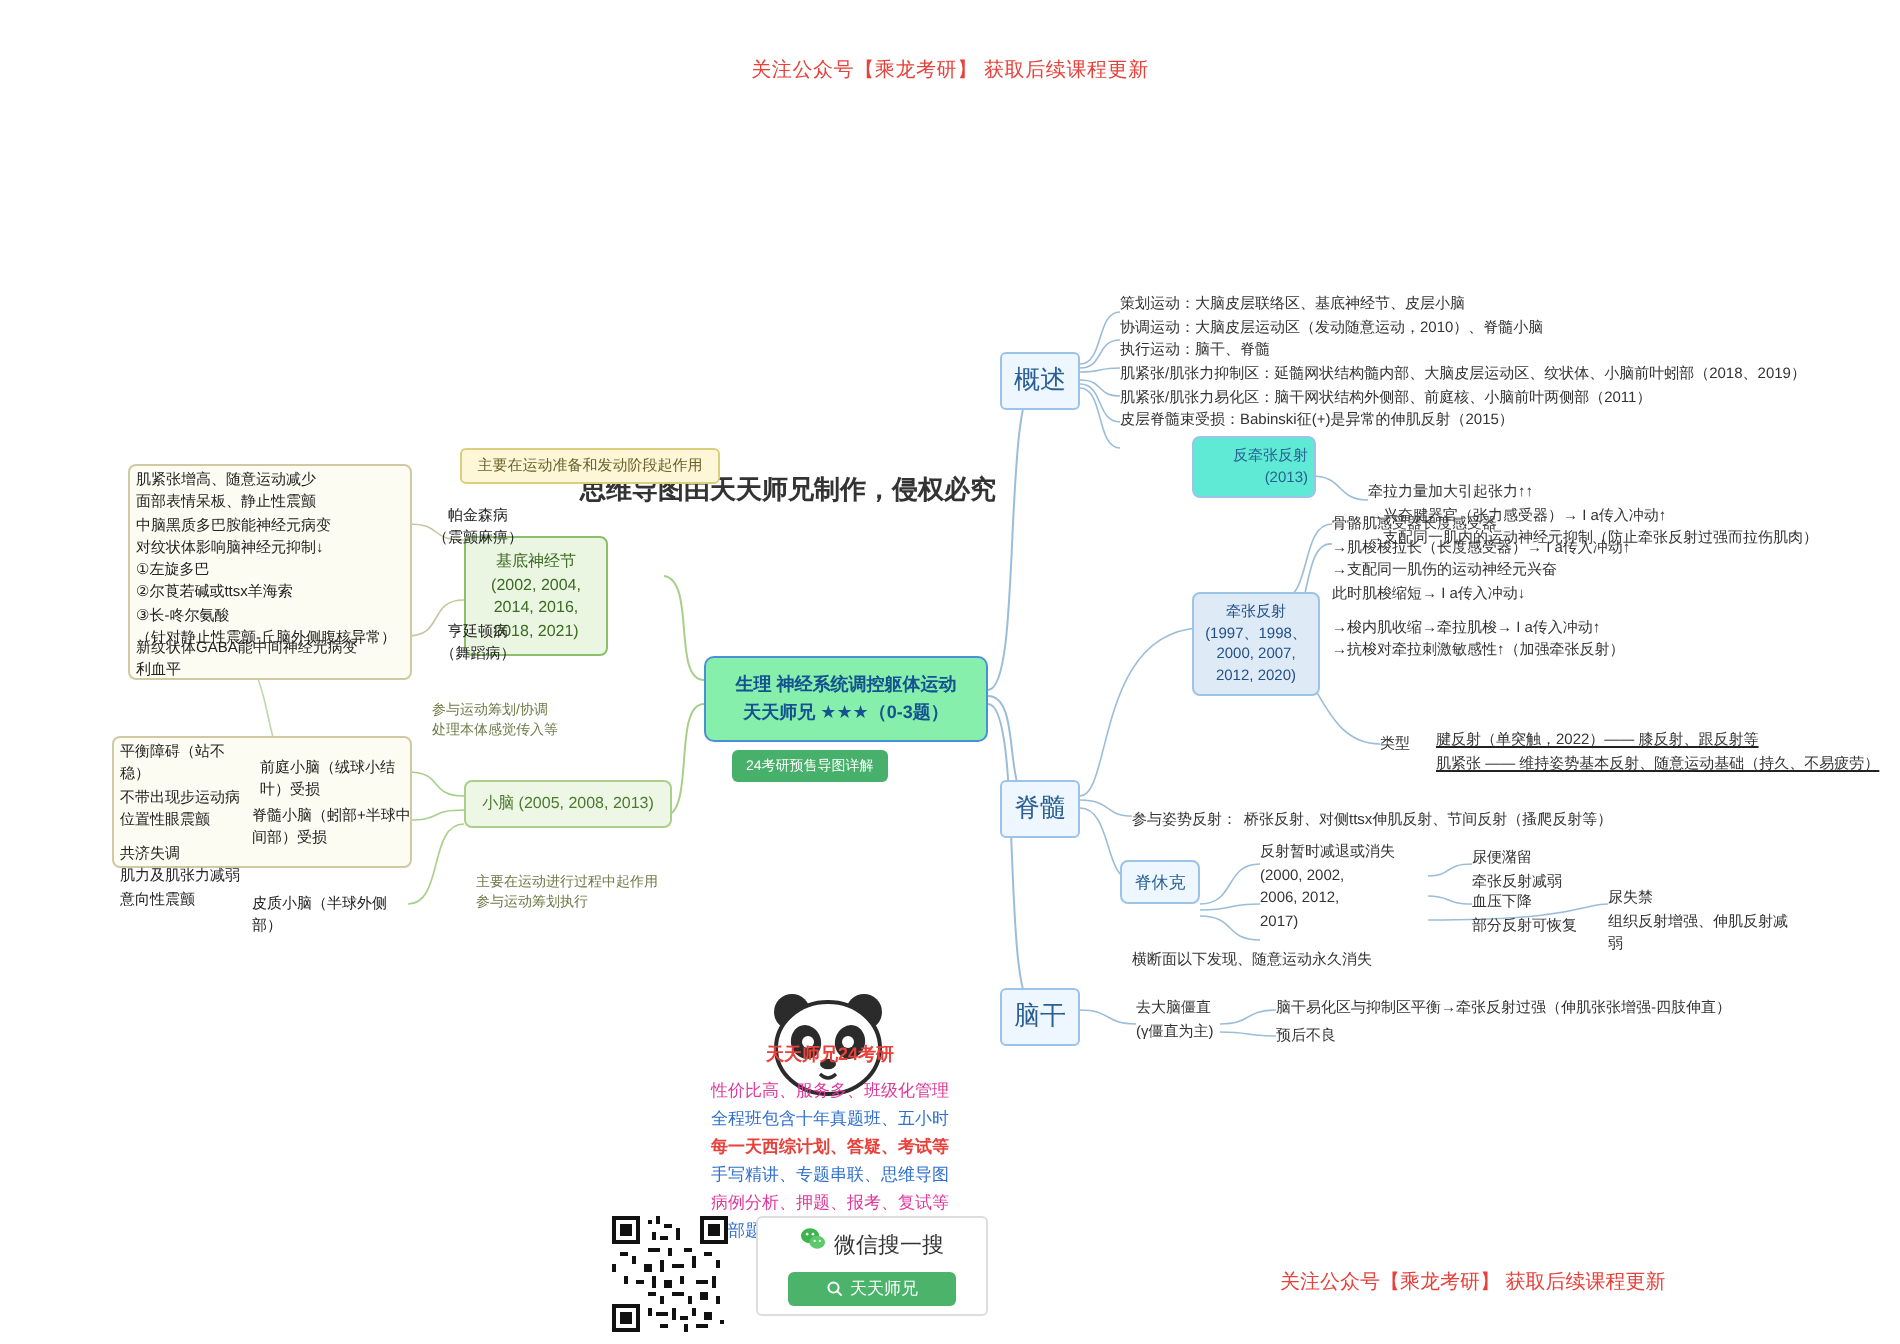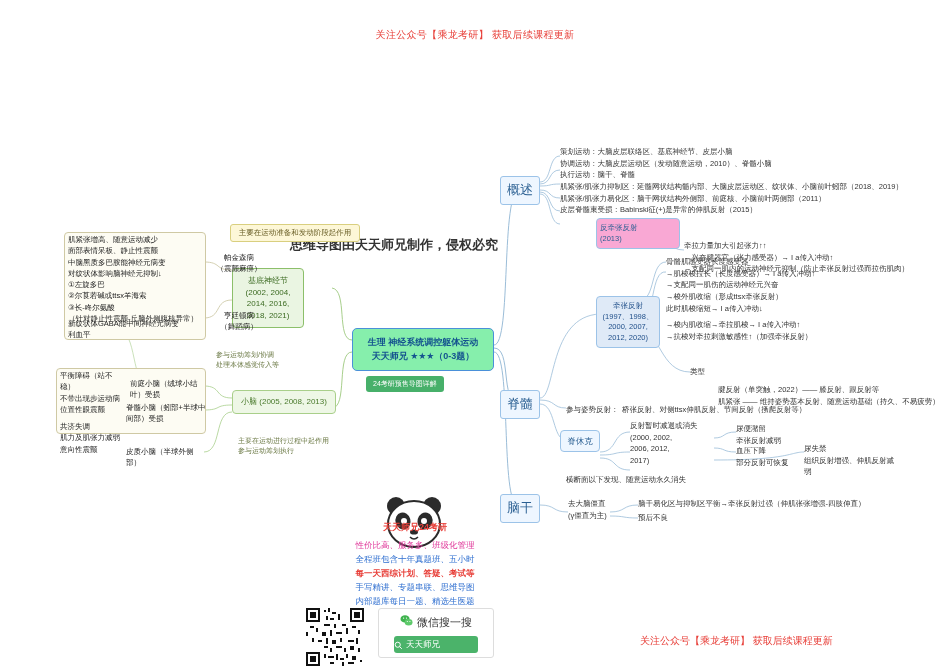--- a/index.html
+++ b/index.html
@@ -104,46 +104,45 @@
   <div class="txt">策划运动：大脑皮层联络区、基底神经节、皮层小脑</div>
   <div class="txt">协调运动：大脑皮层运动区（发动随意运动，2010）、脊髓小脑</div>
   <div class="txt">执行运动：脑干、脊髓</div>
   <div class="txt">肌紧张/肌张力抑制区：延髓网状结构髓内部、大脑皮层运动区、纹状体、小脑前叶蚓部（2018、2019）</div>
   <div class="txt">肌紧张/肌张力易化区：脑干网状结构外侧部、前庭核、小脑前叶两侧部（2011）</div>
   <div class="txt">皮层脊髓束受损：Babinski征(+)是异常的伸肌反射（2015）</div>
 </div>
 
 <div class="abs node lbl" style="top:390px;left:500px;">脊髓</div>
 
-<div class="abs node" style="top:218px;left:596px;width:84px;padding:4px 3px;background:#f9a8d4;border:1px solid #9cc3e8;color:#2a5f92;text-align:left;font-size:7.5px;line-height:1.4;white-space:pre-line;">反牵张反射
+<div class="abs node" style="top:218px;left:596px;width:62px;padding:4px 3px;background:#5eead4;border:1px solid #9cc3e8;color:#2a5f92;text-align:right;font-size:7.5px;line-height:1.4;white-space:pre-line;">反牵张反射
 (2013)</div>
 <div class="abs" style="top:240px;left:684px;width:260px;">
   <div class="txt">牵拉力量加大引起张力↑↑</div>
   <div class="txt">→兴奋腱器官（张力感受器）→ I a传入冲动↑</div>
   <div class="txt">→支配同一肌内的运动神经元抑制（防止牵张反射过强而拉伤肌肉）</div>
 </div>
 
 <div class="abs node" style="top:296px;left:596px;width:64px;padding:4px 3px;background:#dfeaf7;border:1px solid #9cc3e8;color:#21508a;text-align:center;font-size:7.5px;line-height:1.4;white-space:pre-line;">牵张反射
 (1997、1998、
 2000, 2007,
 2012, 2020)</div>
 
 <div class="abs" style="top:256px;left:666px;width:270px;">
   <div class="txt">骨骼肌感受器长度感受器</div>
   <div class="txt">→肌梭梭拉长（长度感受器）→ I a传入冲动↑</div>
   <div class="txt">→支配同一肌伤的运动神经元兴奋</div>
-  <div class="txt">→梭外肌收缩（形成ttsx牵张反射）</div>
   <div class="txt">此时肌梭缩短→ I a传入冲动↓</div>
   <div class="txt" style="height:5px;"></div>
   <div class="txt">→梭内肌收缩→牵拉肌梭→ I a传入冲动↑</div>
   <div class="txt">→抗梭对牵拉刺激敏感性↑（加强牵张反射）</div>
 </div>
 
 <div class="abs txt" style="top:366px;left:690px;">类型</div>
-<div class="abs" style="top:384px;left:718px;width:230px;">
+<div class="abs" style="top:364px;left:718px;width:230px;text-decoration:underline;">
   <div class="txt">腱反射（单突触，2022）—— 膝反射、跟反射等</div>
   <div class="txt">肌紧张 —— 维持姿势基本反射、随意运动基础（持久、不易疲劳）</div>
 </div>
 
 <div class="abs txt" style="top:404px;left:566px;">参与姿势反射：</div>
 <div class="abs txt" style="top:404px;left:622px;">桥张反射、对侧ttsx伸肌反射、节间反射（搔爬反射等）</div>
 
 <div class="abs node" style="top:430px;left:560px;width:40px;padding:4px 0;background:#eef6ff;border:1px solid #9cc3e8;color:#2a5f92;text-align:center;font-size:8.5px;">脊休克</div>
 <div class="abs txt2" style="top:420px;left:630px;width:80px;white-space:pre-line;">反射暂时减退或消失
 (2000, 2002,
@@ -220,20 +219,21 @@
     <path d="M28 43 q4 4 8 0" stroke="#2b2b2b" stroke-width="1.6" fill="none"></path>
   </svg>
 </div>
 
 <div class="abs promo" style="top:520px;left:310px;width:210px;">
   <div style="color:#e8403a;font-weight:bold;font-size:9px;margin-bottom:3px;">天天师兄24考研</div>
   <div style="color:#e0389a;">性价比高、服务多、班级化管理</div>
   <div style="color:#2f6fd0;">全程班包含十年真题班、五小时</div>
   <div style="color:#e8403a;font-weight:bold;">每一天西综计划、答疑、考试等</div>
   <div style="color:#2f6fd0;">手写精讲、专题串联、思维导图</div>
+  <div style="color:#e0389a;">病例分析、押题、报考、复试等</div>
   <div style="color:#2f6fd0;">内部题库每日一题、精选生医题</div>
 </div>
 
 <div class="abs" style="top:608px;left:306px;">
   <svg width="58" height="58" viewBox="0 0 29 29" shape-rendering="crispEdges">
     <rect width="29" height="29" fill="#fff"></rect>
     <g fill="#111">
       <rect x="0" y="0" width="7" height="7"></rect>
         <rect x="1" y="1" width="5" height="5" fill="#fff"></rect>
         <rect x="2" y="2" width="3" height="3"></rect>
@@ -295,21 +295,21 @@
           <ellipse cx="6.2" cy="6" rx="5.6" ry="4.6" fill="#3fb34f"></ellipse>
           <ellipse cx="10.6" cy="10" rx="4.8" ry="4" fill="#5ec96b"></ellipse>
           <circle cx="4.4" cy="5" r=".8" fill="#fff"></circle>
           <circle cx="8" cy="5" r=".8" fill="#fff"></circle>
           <circle cx="9" cy="9.2" r=".7" fill="#fff"></circle>
           <circle cx="12.2" cy="9.2" r=".7" fill="#fff"></circle>
         </svg>
     </span>
     <span style="font-size:11px;color:#333;">微信搜一搜</span>
   </div>
-  <div style="margin:5px auto 4px;width:84px;height:17px;background:#4bb36a;border-radius:3px;display:flex;align-items:center;justify-content:flex-start;gap:3px;">
+  <div style="margin:5px auto 4px;width:84px;height:17px;background:#4bb36a;border-radius:3px;display:flex;align-items:center;justify-content:center;gap:3px;">
     <span>
       <svg width="9" height="9" viewBox="0 0 12 12">
           <circle cx="5" cy="5" r="3.4" stroke="#fff" stroke-width="1.3" fill="none"></circle>
           <line x1="7.6" y1="7.6" x2="10.4" y2="10.4" stroke="#fff" stroke-width="1.3"></line>
         </svg>
     </span>
     <span style="color:#fff;font-size:8.5px;">天天师兄</span>
   </div>
 </div>
 

